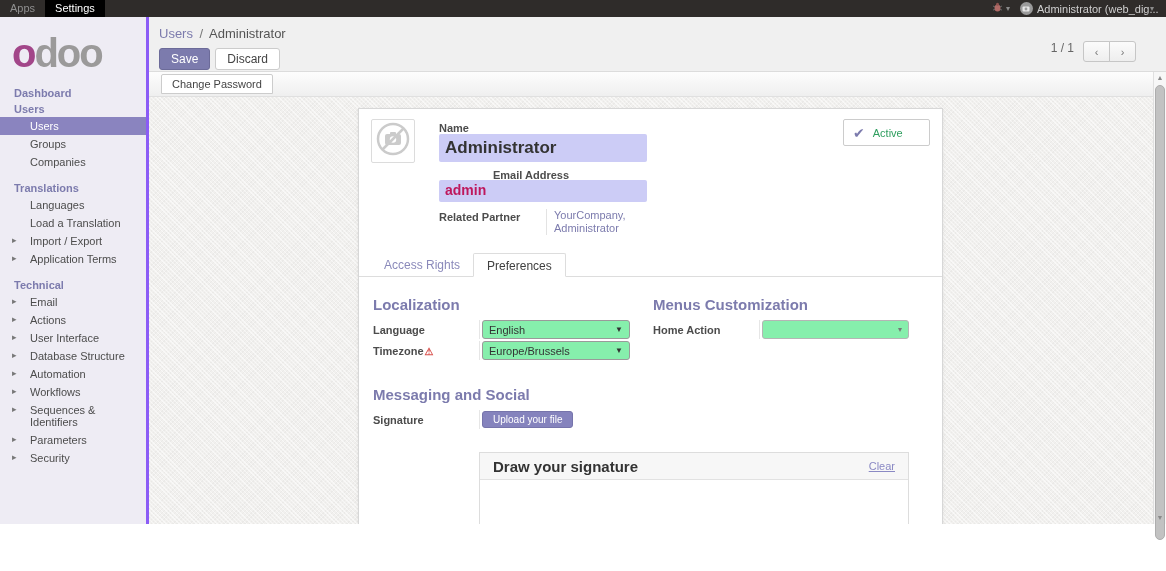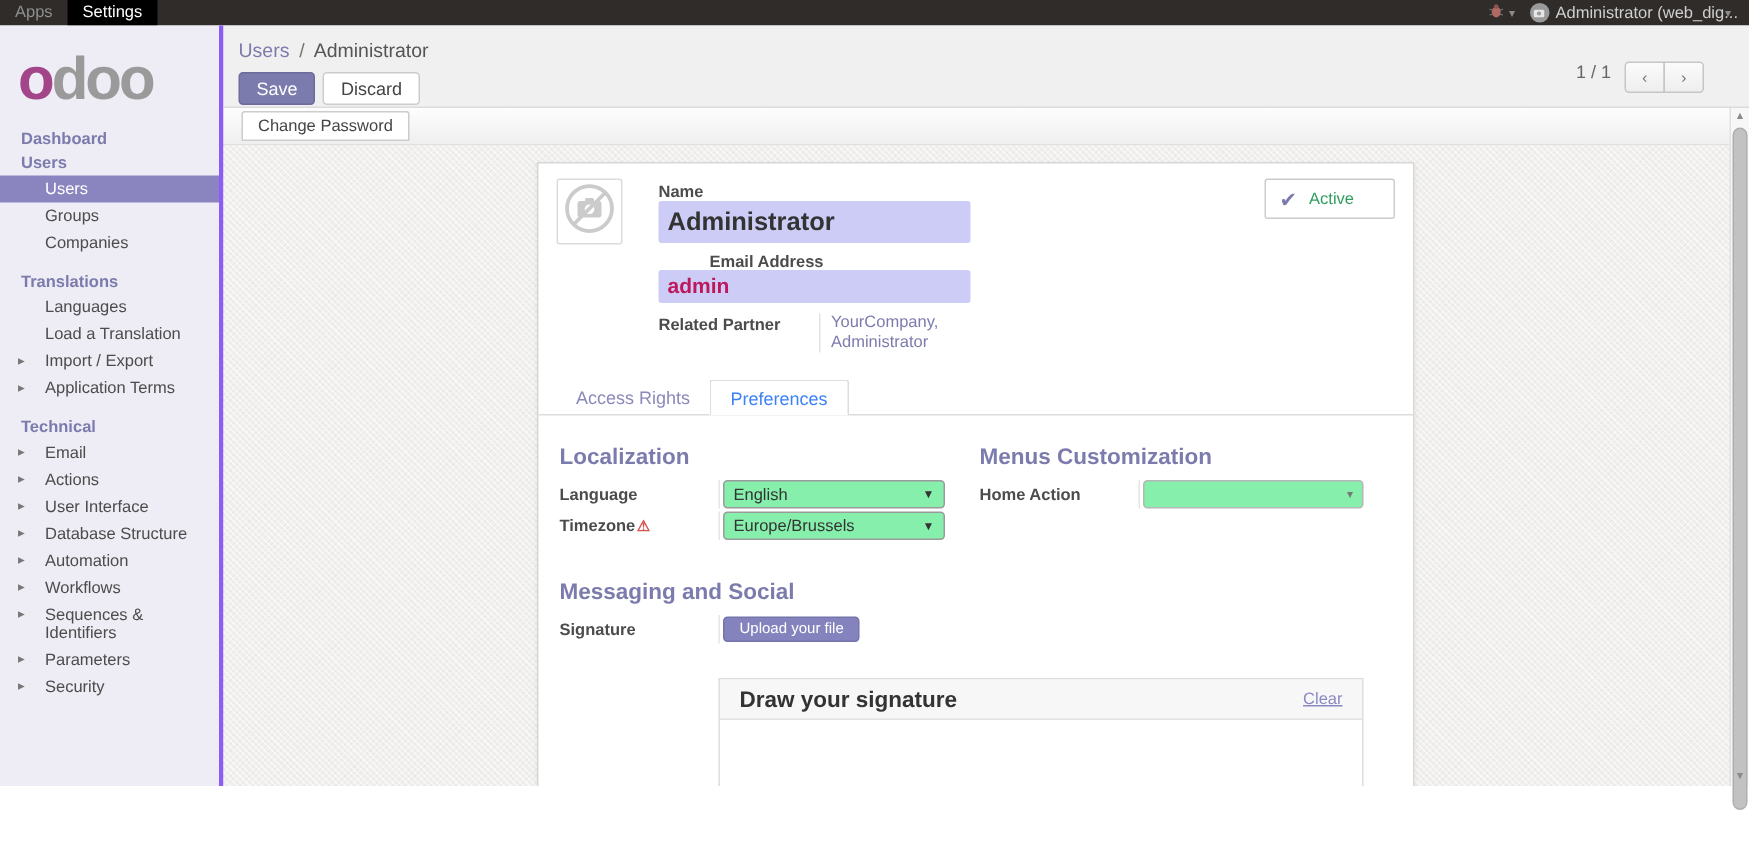--- a/index.html
+++ b/index.html
@@ -72,38 +72,38 @@
            border:1px solid #d7d7d7; box-shadow:0 1px 3px rgba(0,0,0,.08); }
   .sheet-top { position:relative; height:144px; }
   .avatar-box { position:absolute; left:12px; top:10px; width:44px; height:44px; background:#fff;
                 border:1px solid #dcdcdc; border-radius:2px; display:flex; align-items:center;
                 justify-content:center; }
   .flabel-sm { font-size:11px; font-weight:bold; color:#4c4c4c; }
   .name-label { position:absolute; left:80px; top:13px; }
   .name-input { position:absolute; left:80px; top:25px; width:208px; height:28px; background:#ccccf6;
                 border-radius:2px; font-size:17px; font-weight:bold; color:#333; padding:3px 6px;
                 line-height:22px; cursor:text; }
-  .email-label { position:absolute; left:72px; top:60px;padding-left:42px; }
+  .email-label { position:absolute; left:92px; top:60px;padding-left:42px; }
   .email-input { position:absolute; left:80px; top:71px; width:208px; height:22px; background:#ccccf6;
                  border-radius:2px; font-size:14px; font-weight:bold; color:#be185d; padding:2px 6px;
                  cursor:text; }
   .partner-label { position:absolute; left:80px; top:102px; width:106px; }
   .partner-value { position:absolute; left:187px; top:100px; width:116px; border-left:1px solid #e3e3e3;
                    padding-left:7px; font-size:11px; line-height:13px; color:#7c7bad; cursor:pointer; }
   .active-box { position:absolute; right:12px; top:10px; width:87px; height:27px; background:#fff;
                 border:1px solid #ccc; border-radius:2px; display:flex; align-items:center;
                 padding-left:9px; cursor:pointer; }
   .active-check { color:#7c7bad; font-size:14px; margin-right:8px; }
   .active-label { color:#2e9e5e; font-size:11px; }
 
   
   .tabs { padding-left:12px; border-bottom:1px solid #ddd; display:flex; height:24px; }
   .tab { font-size:12px; padding:5px 13px; color:#8a89ba; cursor:pointer; }
   .tab.active { background:#fff; border:1px solid #ddd; border-bottom:1px solid #fff;
-                margin-bottom:-1px; color:#3b82f6; border-radius:2px 2px 0 0; }
+                margin-bottom:-1px; color:#404040; border-radius:2px 2px 0 0; }
 
   .tab-content { padding:0 14px; }
   .sect-h { color:#7c7bad; font-size:15px; font-weight:bold; margin:19px 0 7px; }
   .cols { display:flex; }
   .col-left { width:280px; }
   .col-right { flex:1; }
   .frow { display:flex; align-items:center; min-height:19px; margin-bottom:2px; }
   .flabel { width:106px; font-size:11px; font-weight:bold; color:#4c4c4c; flex:0 0 106px; }
   .warn { color:#d9534f; font-size:10px; margin-left:1px; }
   .fval { border-left:1px solid #e6e6e6; padding-left:2px; min-height:19px; display:flex;

